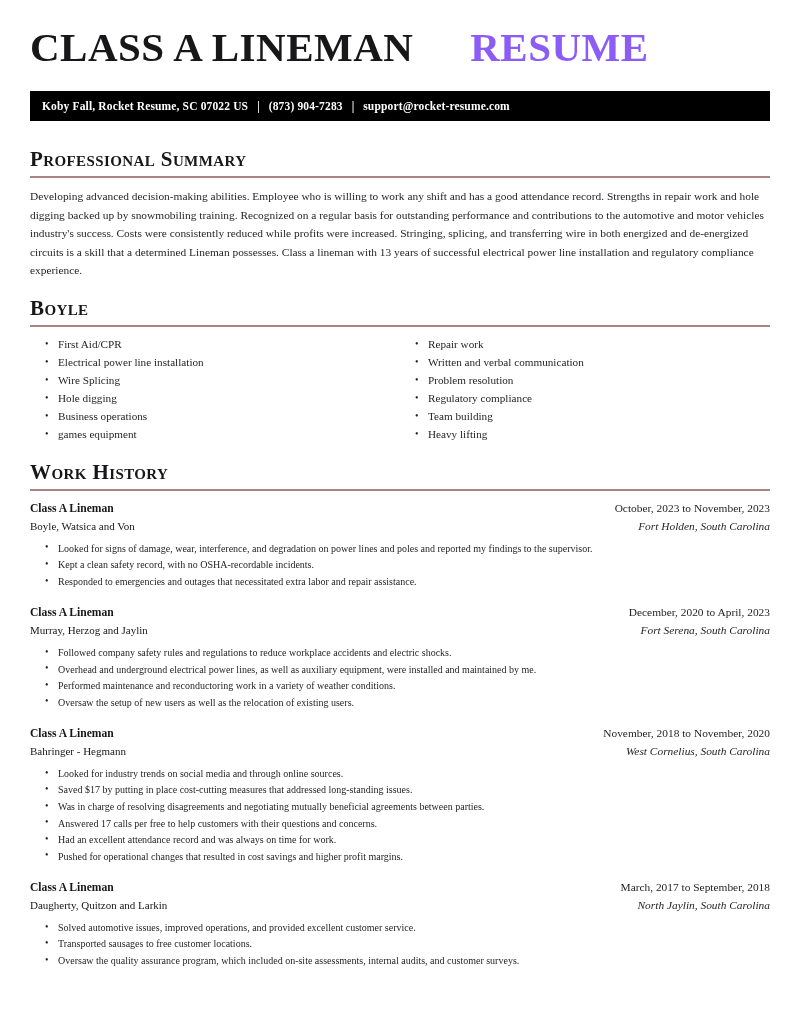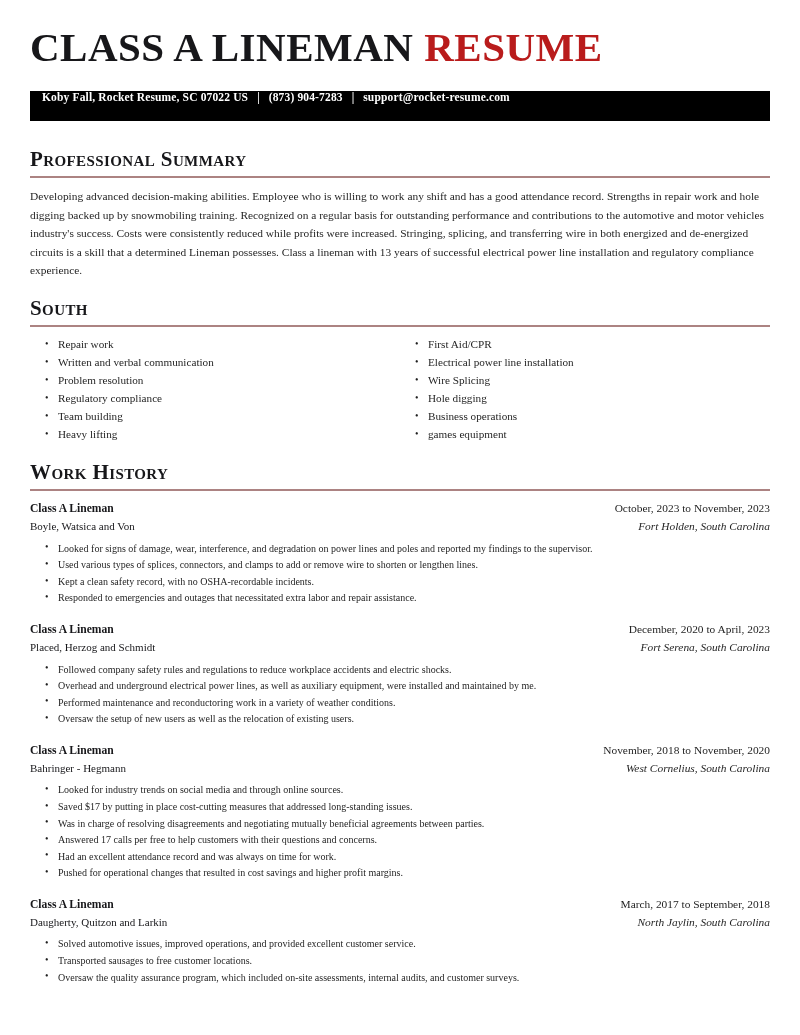--- a/index.html
+++ b/index.html
@@ -26,29 +26,30 @@
   .resume-title {
     font-size: 41px;
     font-weight: bold;
     letter-spacing: 0.5px;
     line-height: 1.05;
     margin: 0 0 22px 0;
     color: #17171a;
     white-space: nowrap;
   }
   .resume-title .accent {
-    color: #b91c1c;
+    color: #8b5cf6;
+    margin-left: 46px;
   }
 
   .contact-bar {
     background: #000000;
     color: #ffffff;
     height: 30px;
     display: flex;
-    align-items: flex-start;
+    align-items: center;
     padding: 0 12px;
     margin-bottom: 26px;
   }
   .contact-bar .ct {
     font-size: 11.5px;
     font-weight: bold;
     letter-spacing: 0.15px;
     white-space: nowrap;
   }
   .contact-bar .sep {
@@ -183,74 +184,73 @@
     <span class="ct">support@rocket-resume.com</span>
   </div>
 
   <div class="section">
     <div class="section-head">Professional Summary</div>
     <div class="rule"></div>
     <p class="summary">Developing advanced decision-making abilities. Employee who is willing to work any shift and has a good attendance record. Strengths in repair work and hole digging backed up by snowmobiling training. Recognized on a regular basis for outstanding performance and contributions to the automotive and motor vehicles industry's success. Costs were consistently reduced while profits were increased. Stringing, splicing, and transferring wire in both energized and de-energized circuits is a skill that a determined Lineman possesses. Class a lineman with 13 years of successful electrical power line installation and regulatory compliance experience.</p>
   </div>
 
   <div class="section">
-    <div class="section-head">South</div>
+    <div class="section-head">Boyle</div>
     <div class="rule"></div>
     <div class="skills-wrap">
+      <div class="skills-col">
+        <ul>
+          <li>First Aid/CPR</li>
+          <li>Electrical power line installation</li>
+          <li>Wire Splicing</li>
+          <li>Hole digging</li>
+          <li>Business operations</li>
+          <li>games equipment</li>
+        </ul>
+      </div>
       <div class="skills-col">
         <ul>
           <li>Repair work</li>
           <li>Written and verbal communication</li>
           <li>Problem resolution</li>
           <li>Regulatory compliance</li>
           <li>Team building</li>
           <li>Heavy lifting</li>
         </ul>
       </div>
-      <div class="skills-col">
-        <ul>
-          <li>First Aid/CPR</li>
-          <li>Electrical power line installation</li>
-          <li>Wire Splicing</li>
-          <li>Hole digging</li>
-          <li>Business operations</li>
-          <li>games equipment</li>
-        </ul>
-      </div>
     </div>
   </div>
 
   <div class="section">
     <div class="section-head">Work History</div>
     <div class="rule"></div>
 
     <div class="job">
       <div class="job-row">
         <span class="job-title">Class A Lineman</span>
         <span class="job-dates">October, 2023 to November, 2023</span>
       </div>
       <div class="job-row">
         <span class="job-company">Boyle, Watsica and Von</span>
         <span class="job-location">Fort Holden, South Carolina</span>
       </div>
       <ul>
         <li>Looked for signs of damage, wear, interference, and degradation on power lines and poles and reported my findings to the supervisor.</li>
-        <li>Used various types of splices, connectors, and clamps to add or remove wire to shorten or lengthen lines.</li>
         <li>Kept a clean safety record, with no OSHA-recordable incidents.</li>
         <li>Responded to emergencies and outages that necessitated extra labor and repair assistance.</li>
       </ul>
     </div>
 
     <div class="job">
       <div class="job-row">
         <span class="job-title">Class A Lineman</span>
         <span class="job-dates">December, 2020 to April, 2023</span>
       </div>
       <div class="job-row">
-        <span class="job-company">Placed, Herzog and Schmidt</span>
+        <span class="job-company">Murray, Herzog and Jaylin</span>
         <span class="job-location">Fort Serena, South Carolina</span>
       </div>
       <ul>
         <li>Followed company safety rules and regulations to reduce workplace accidents and electric shocks.</li>
         <li>Overhead and underground electrical power lines, as well as auxiliary equipment, were installed and maintained by me.</li>
         <li>Performed maintenance and reconductoring work in a variety of weather conditions.</li>
         <li>Oversaw the setup of new users as well as the relocation of existing users.</li>
       </ul>
     </div>
 

